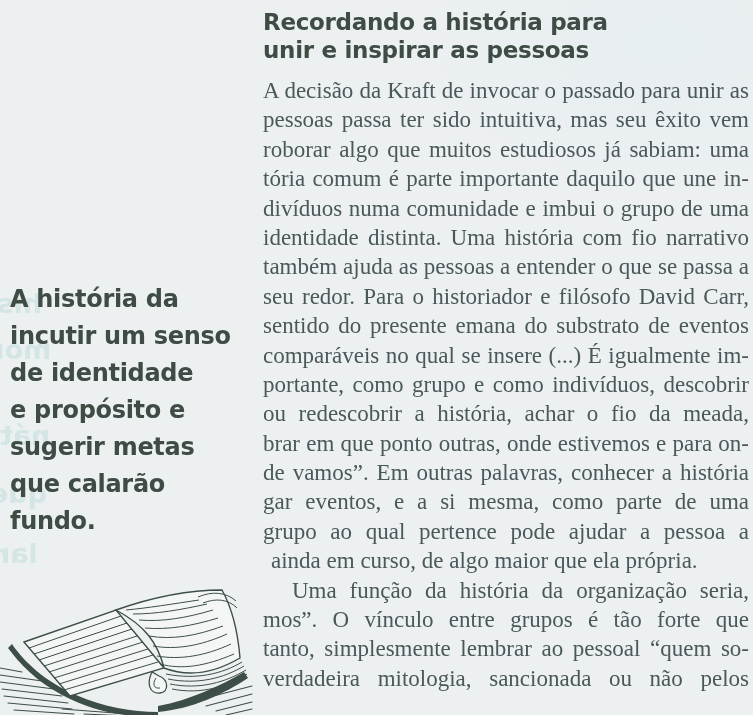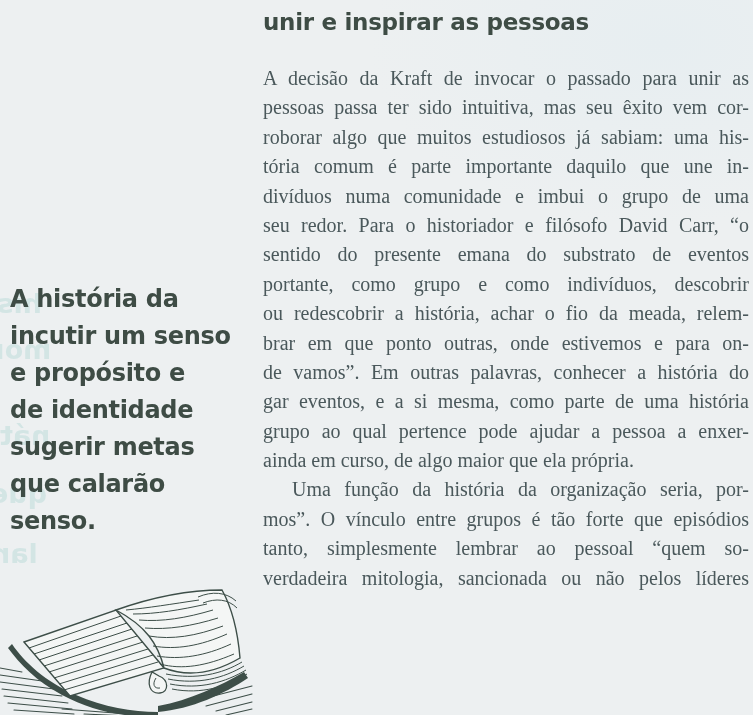--- a/index.html
+++ b/index.html
@@ -42,32 +42,32 @@
   .heading{
     font-family:"DejaVu Sans", sans-serif;
     font-weight:bold;
     font-size:23px;
     line-height:28px;
     color:#3e4c45;
     letter-spacing:-0.3px;
   }
   .heading-line{white-space:nowrap;}
   .body-text{
-    position:absolute;left:0;top:56px;width:486px;
-    font-size:20px;
+    position:absolute;left:0;top:68px;width:486px;
+    font-size:23px;
     line-height:29.4px;
     color:#4a585b;
   }
   .body-line{
     text-align:justify;
     text-align-last:justify;
     height:29.4px;
     overflow:hidden;
   }
-  .body-line.para-end{text-align-last:left;}
+  .body-line.para-end{text-align-last:left;margin-left:8px;}
   .body-line.indent{text-indent:29px;}
 </style>
 </head>
 <body>
 
 <div id="page">
 
   <div class="ghost-layer">
 
       <span class="ghost-frag" style="left: -34px; top: 288px;">histó</span>
@@ -81,29 +81,29 @@
       <span class="ghost-frag" style="left: -16px; top: 538px;">lart</span>
     </div>
 
   <div class="pull-quote">
 
       <div class="quote-line">A história da</div>
 
 
       <div class="quote-line">incutir um senso</div>
 
+      <div class="quote-line">de identidade</div>
+
       <div class="quote-line">e propósito e</div>
 
-      <div class="quote-line">de identidade</div>
-
       <div class="quote-line">sugerir metas</div>
 
       <div class="quote-line">que calarão</div>
 
-      <div class="quote-line">senso.</div>
+      <div class="quote-line">fundo.</div>
     </div>
 
   <svg class="book-illo" viewBox="0 0 254 133" aria-hidden="true">
     <g stroke="#3d4e48" fill="none" stroke-width="1.1" stroke-linecap="round">
 
       <path d="M0,86 L22,90"></path>
       <path d="M0,93 L42,99"></path>
       <path d="M0,100 L54,107"></path>
       <path d="M2,107 L62,114"></path>
       <path d="M4,114 L68,121"></path>
@@ -156,41 +156,45 @@
       <path d="M172,107 C202,113 228,104 247,92"></path>
     </g>
 
     <path d="M152,90 C146,102 150,112 160,111 C169,110 169,98 159,94 Z" fill="#f4f6f5" stroke="#3d4e48" stroke-width="1.3"></path>
     <path d="M156,96 C152,102 154,107 160,106" fill="none" stroke="#3d4e48" stroke-width="1"></path>
   </svg>
 
   <div class="main-col">
     <div class="heading">
 
+        <div class="heading-line">Recordando a história para</div>
 
         <div class="heading-line">unir e inspirar as pessoas</div>
       </div>
     <div class="body-text">
 
         <div class="body-line">A decisão da Kraft de invocar o passado para unir as</div>
 
         <div class="body-line">pessoas passa ter sido intuitiva, mas seu êxito vem cor-</div>
 
         <div class="body-line">roborar algo que muitos estudiosos já sabiam: uma his-</div>
 
         <div class="body-line">tória comum é parte importante daquilo que une in-</div>
 
         <div class="body-line">divíduos numa comunidade e imbui o grupo de uma</div>
 
-
+        <div class="body-line">identidade distinta. Uma história com fio narrativo</div>
+
+        <div class="body-line">também ajuda as pessoas a entender o que se passa a</div>
 
         <div class="body-line">seu redor. Para o historiador e filósofo David Carr, “o</div>
 
         <div class="body-line">sentido do presente emana do substrato de eventos</div>
 
+        <div class="body-line">comparáveis no qual se insere (...) É igualmente im-</div>
 
         <div class="body-line">portante, como grupo e como indivíduos, descobrir</div>
 
         <div class="body-line">ou redescobrir a história, achar o fio da meada, relem-</div>
 
         <div class="body-line">brar em que ponto outras, onde estivemos e para on-</div>
 
         <div class="body-line">de vamos”. Em outras palavras, conhecer a história do</div>
 
         <div class="body-line">gar eventos, e a si mesma, como parte de uma história</div>

